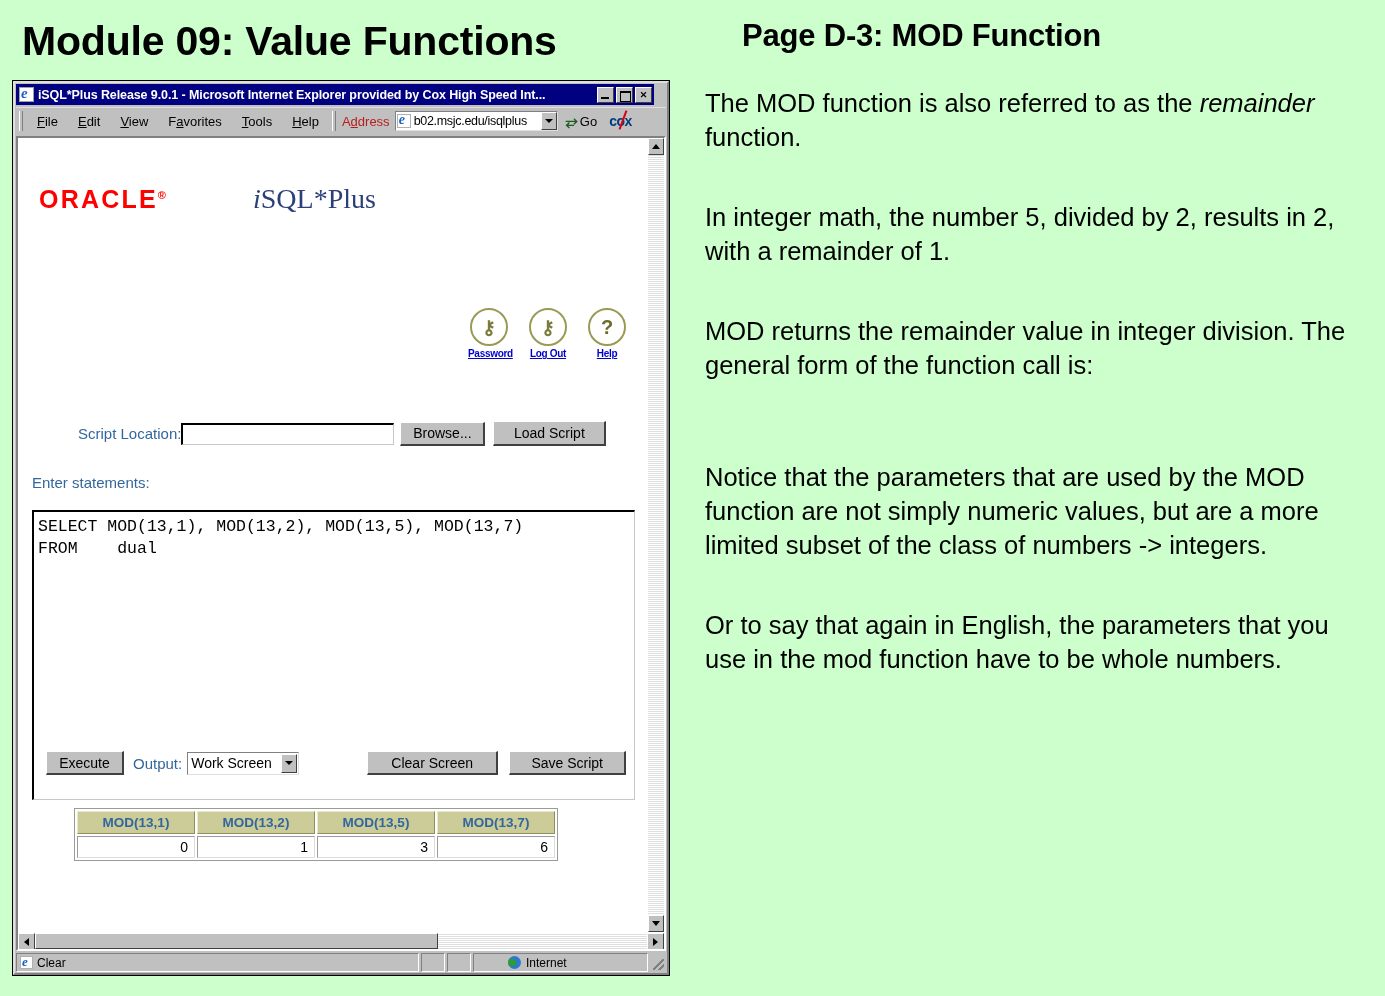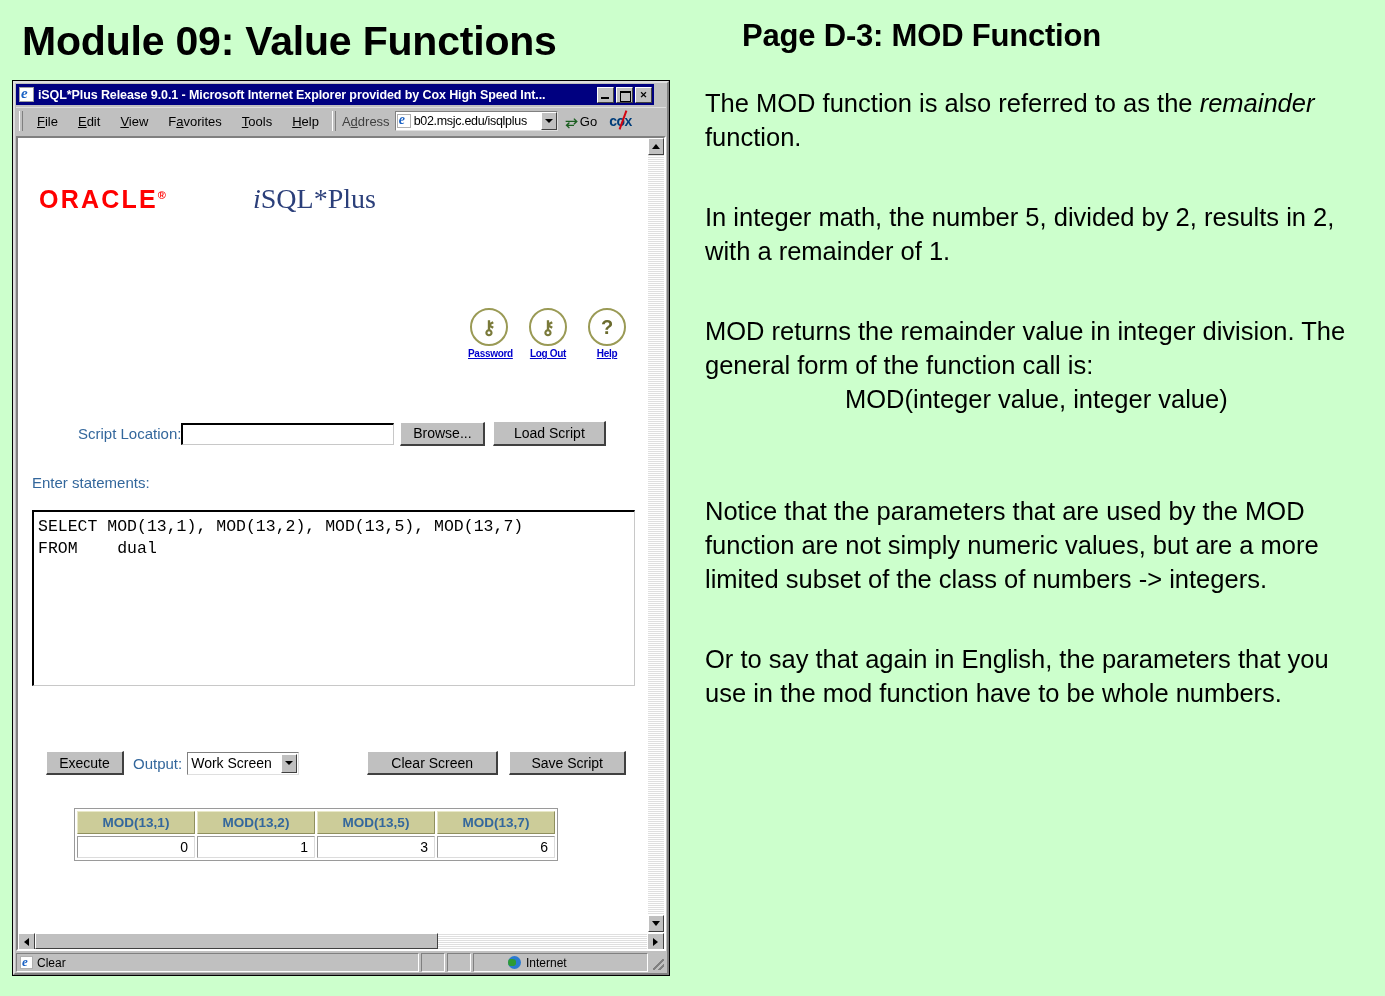--- a/index.html
+++ b/index.html
@@ -116,21 +116,21 @@
   .grip {
     width: 4px; height: 20px; margin: 0 4px 0 3px;
     border-left: 1px solid #fff; border-right: 1px solid #808080;
   }
   .menu { display: flex; align-items: center; gap: 0px; }
   .menu-item {
     font-size: 13px; color: #000; padding: 2px 10px;
     white-space: nowrap;
   }
   .menu-item u { text-decoration: underline; }
-  .addr-label { font-size: 13px; color: #404040; margin: 0 5px 0 2px; white-space: nowrap; }
+  .addr-label { font-size: 13px; color: #b91c1c; margin: 0 5px 0 2px; white-space: nowrap; }
   .addr-box {
     display: flex; align-items: center;
     height: 20px; background: #fff;
     border-top: 1px solid #808080; border-left: 1px solid #808080;
     border-right: 1px solid #dfdfdf; border-bottom: 1px solid #dfdfdf;
     padding: 0 0 0 1px; width: 163px;
   }
   .addr-ico {
     width: 14px; height: 14px; flex: 0 0 14px; margin-right: 3px;
     background: #fff; border: 1px solid #b0b0b0; position: relative;
@@ -331,21 +331,21 @@
   }
   .btn-browse { margin-left: 6px; height: 24px; width: 85px; }
   .btn-load { margin-left: 8px; height: 25px; width: 113px; }
 
   .enter-label {
     position: absolute; left: 14px; top: 336px;
     font-size: 15px; color: #33679c;
   }
   .sql-area {
     position: absolute; left: 14px; top: 372px;
-    width: 603px; height: 176px;
+    width: 603px; height: 290px;
     background: #fff;
     border-top: 2px solid #000; border-left: 2px solid #000;
     border-right: 1px solid #c8c8c8; border-bottom: 1px solid #c8c8c8;
     padding: 4px 0 0 4px;
     font-family: "Liberation Mono", monospace;
     font-size: 16.5px; color: #000; line-height: 22px;
     white-space: pre; overflow: hidden;
   }
 
   .action-row {
@@ -404,21 +404,20 @@
 
   <div class="hdr-left">Module 09: Value Functions</div>
   <div class="hdr-right">Page D-3:  MOD Function</div>
 
   <div class="textcol">
     <div class="para"><span>The MOD function is also referred to as the </span><span class="italic">remainder</span><span> function.</span></div>
     <div class="gap-lg"></div>
     <div class="para">In integer math, the number 5, divided by 2, results in 2, with a remainder of 1.</div>
     <div class="gap-lg"></div>
     <div class="para">MOD returns the remainder value in integer division.  The general form of the function call is:</div>
-    <div class="para indent">MOD(integer value, integer value)</div>
     <div class="gap-xl"></div>
     <div class="para">Notice that the parameters that are used by the MOD function are not simply numeric values, but are a more limited subset of the class of numbers -&gt; integers.</div>
     <div class="gap-lg"></div>
     <div class="para">Or to say that again in English, the parameters that you use in the mod function have to be whole numbers.</div>
   </div>
 
   <div class="ie-window">
     <div class="win-outer">
 
       <div class="titlebar">

